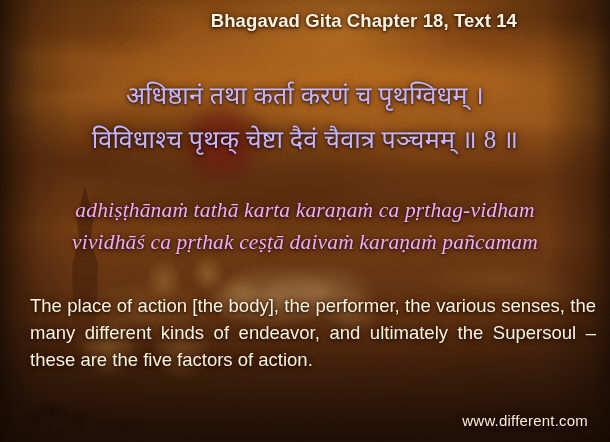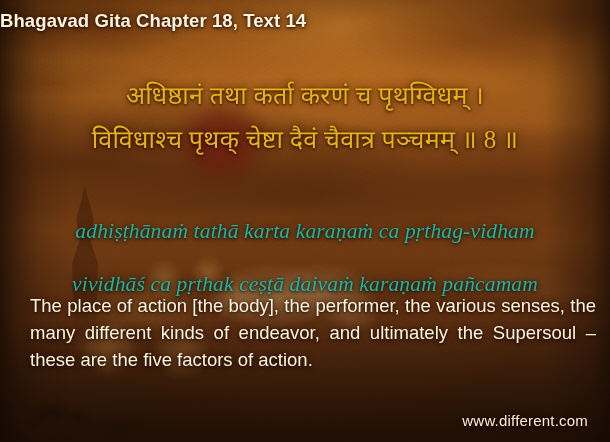--- a/index.html
+++ b/index.html
@@ -203,62 +203,61 @@
   .content {
     position: absolute;
     inset: 0;
   }
 
   .title {
     position: absolute;
     top: 10px;
     left: 0;
     width: 517px;
-    text-align: left;
+    text-align: right;
     font-size: 18.5px;
     font-weight: bold;
     color: #fdf3df;
     letter-spacing: 0.1px;
     text-shadow: 0 1px 3px rgba(30,12,2,0.92), 0 0 7px rgba(40,16,3,0.75);
   }
 
   .sanskrit-block {
     position: absolute;
     top: 74px;
     left: 0;
     width: 610px;
     text-align: center;
     font-family: "Liberation Serif", "DejaVu Serif", serif;
   }
   .sanskrit-line {
     font-size: 25px;
     line-height: 44px;
-    color: #eab308;
+    color: #c4b5fd;
     letter-spacing: 0.3px;
     text-shadow: 0 1px 3px rgba(30,12,2,0.95), 0 0 8px rgba(38,14,3,0.8);
     white-space: nowrap;
   }
 
   .translit-block {
     position: absolute;
     top: 194px;
     left: 0;
     width: 610px;
     text-align: center;
     font-family: "Liberation Serif", "DejaVu Serif", serif;
   }
   .translit-line {
     font-size: 21.5px;
     line-height: 32px;
     font-style: italic;
-    color: #14b8a6;
+    color: #f0abfc;
     letter-spacing: 0.15px;
     text-shadow: 0 1px 3px rgba(30,12,2,0.95), 0 0 8px rgba(38,14,3,0.78);
     white-space: nowrap;
-    margin-top: 21px;
   }
 
   .translation {
     position: absolute;
     top: 292px;
     left: 22px;
     width: 566px;
     font-size: 18.5px;
     line-height: 27px;
     color: #fdf4e0;

